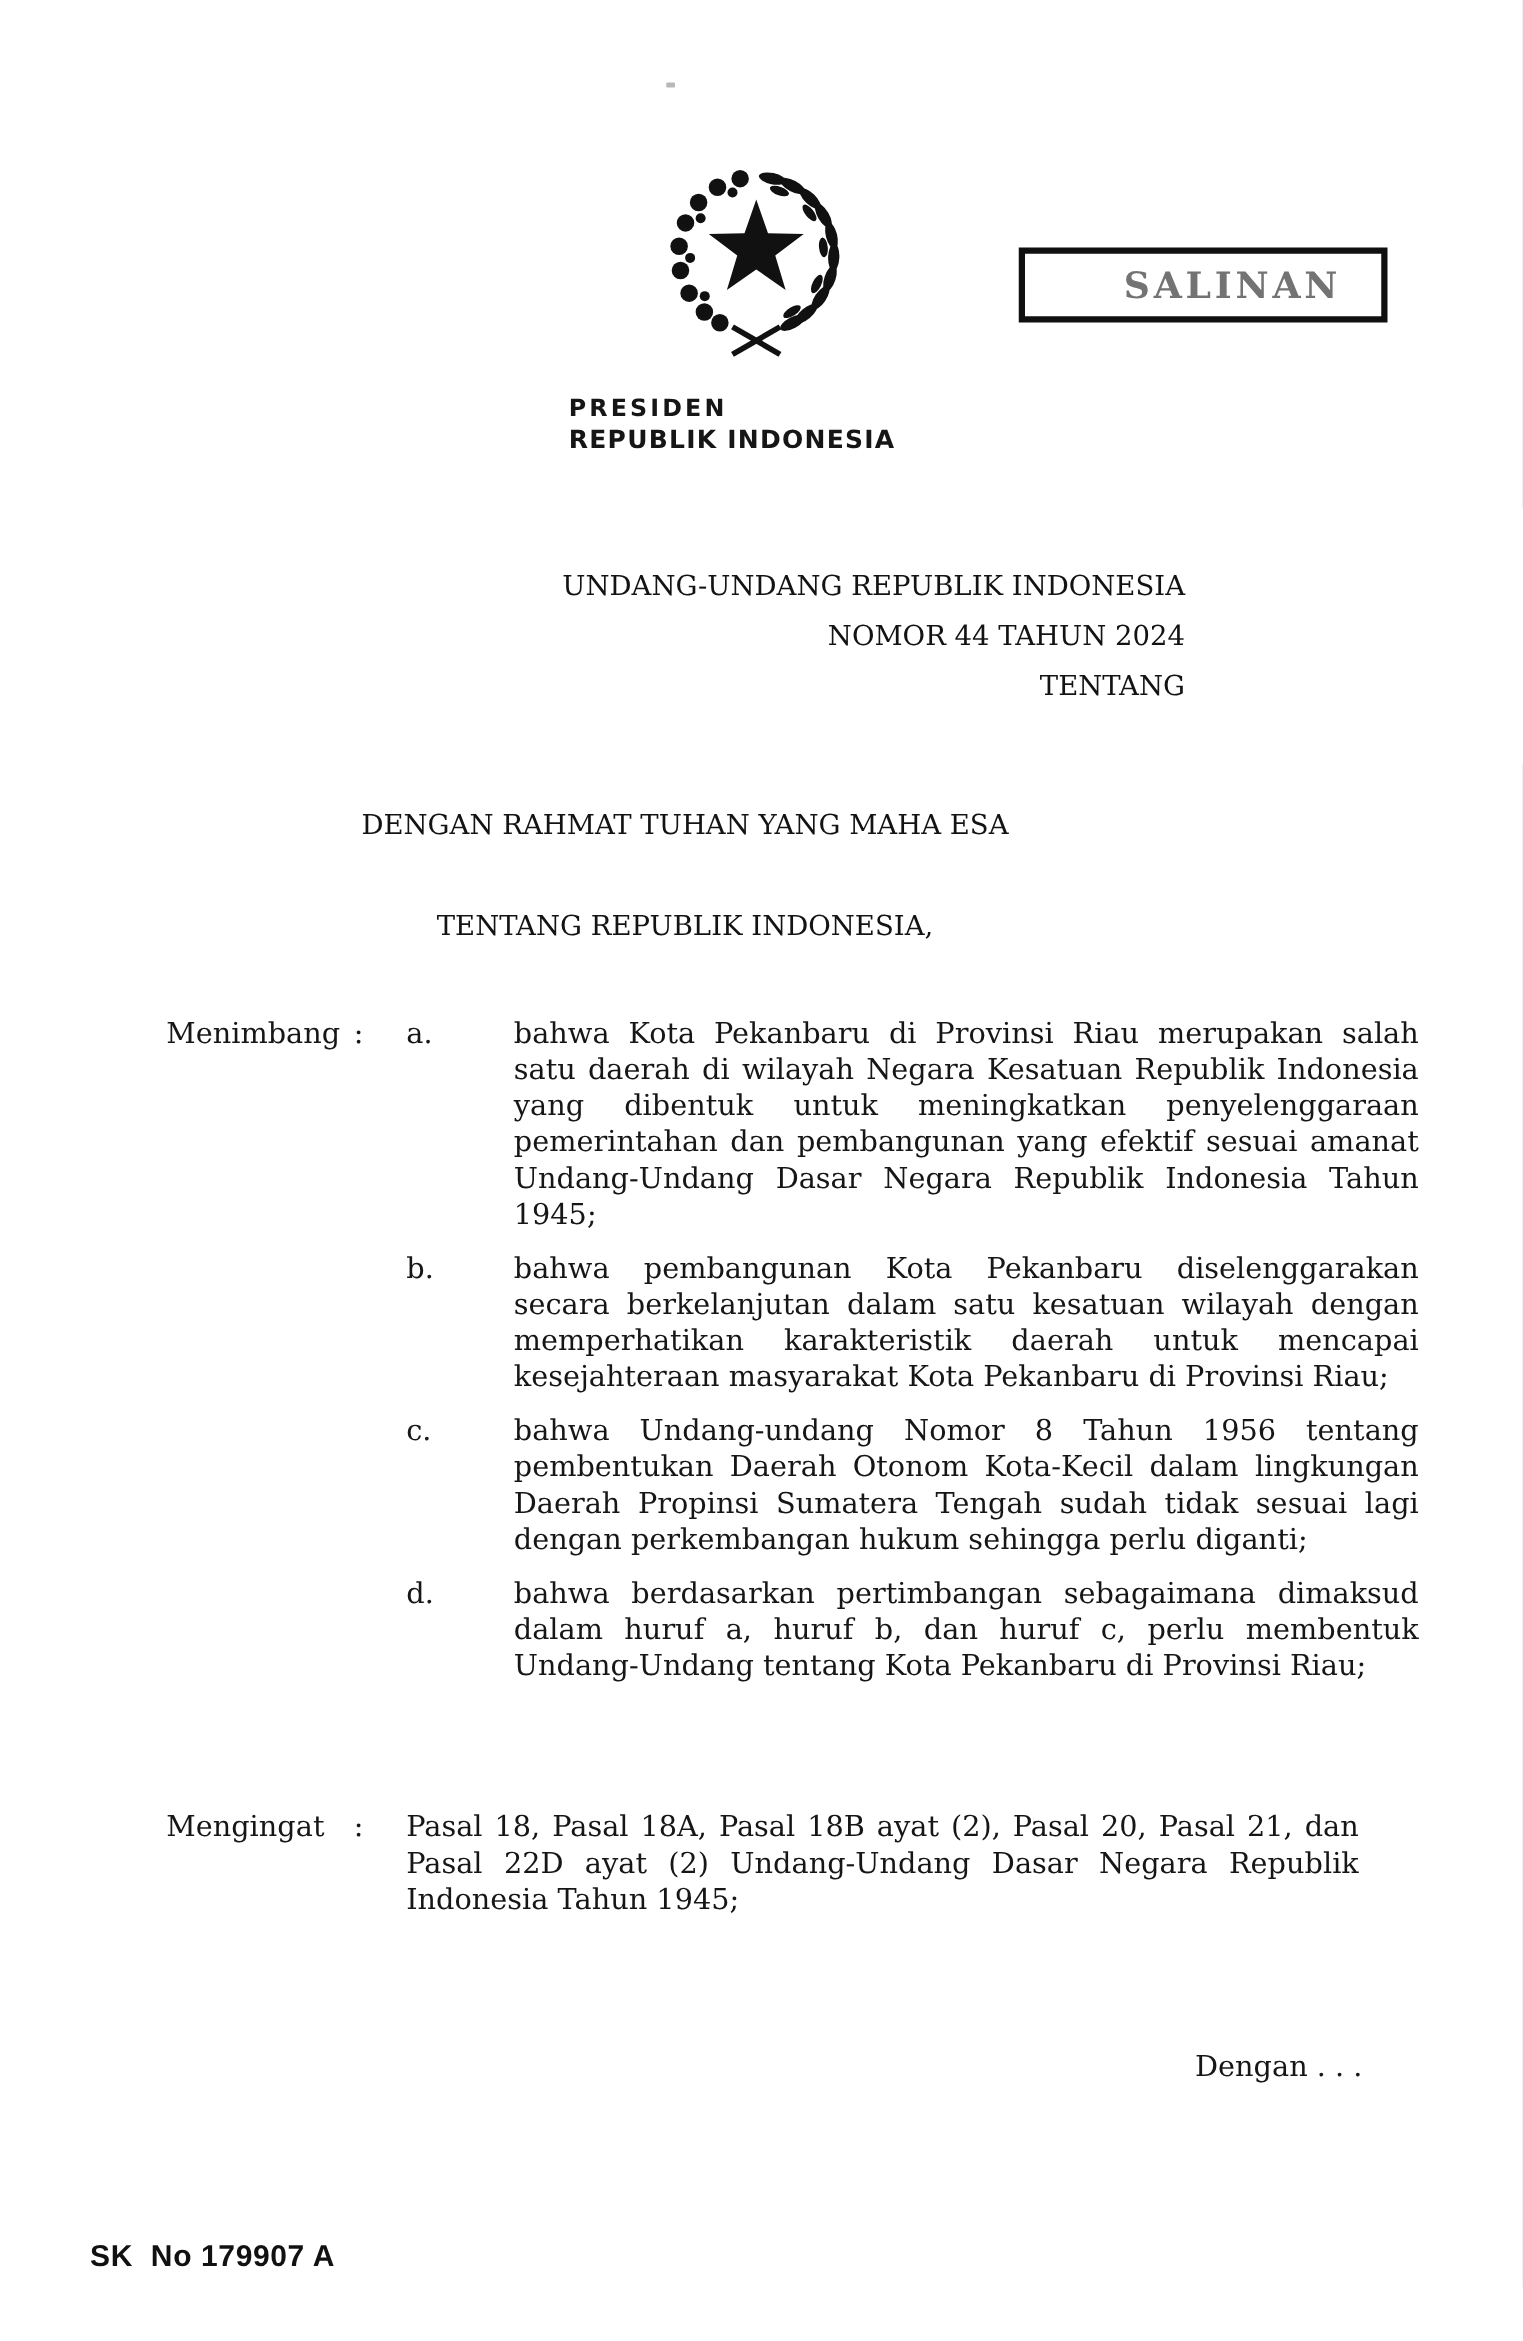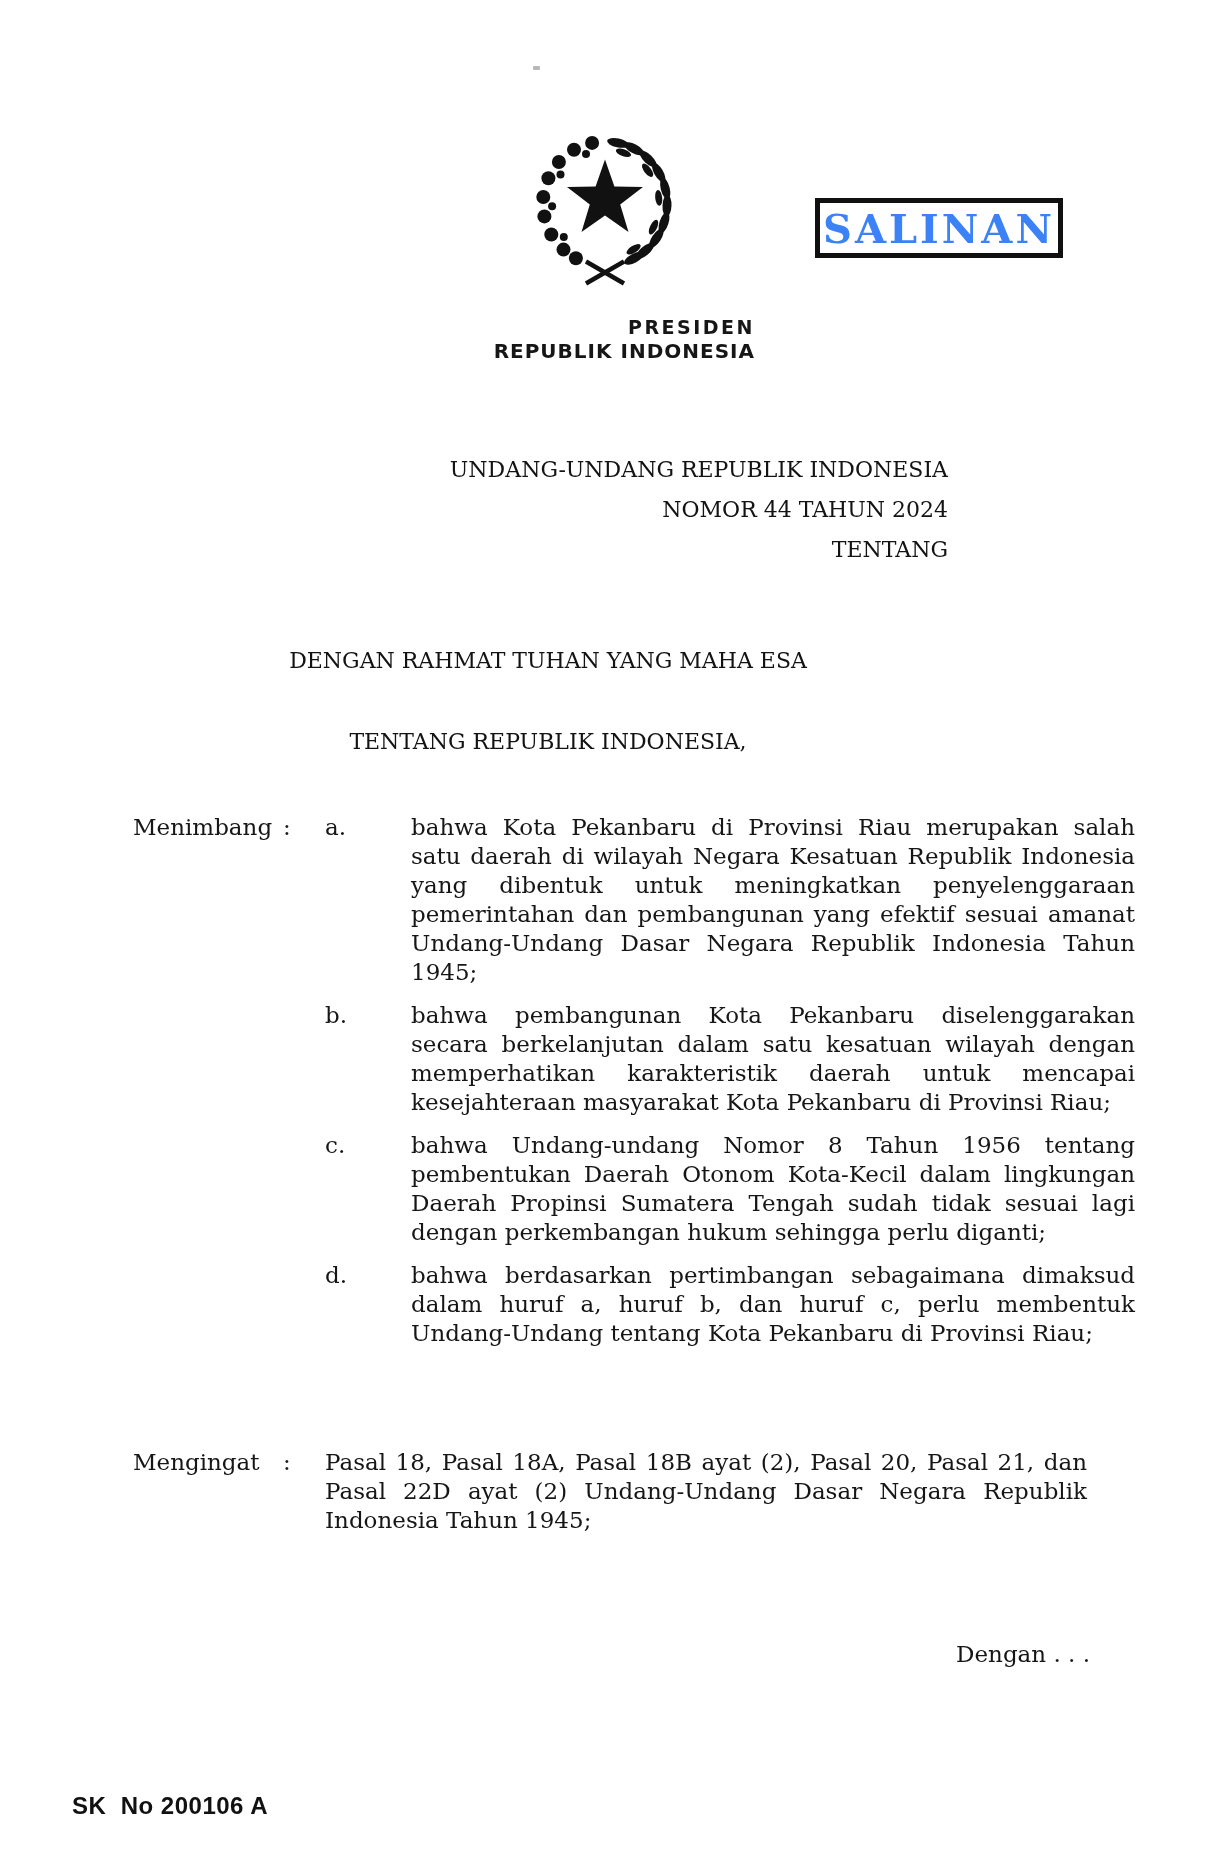--- a/index.html
+++ b/index.html
@@ -11,32 +11,32 @@
     font-family:"DejaVu Serif", serif;
     color:#141414;
   }
   .speck{
     position:absolute;left:533px;top:66px;width:7px;height:4px;
     background:#9a9a9a;opacity:.7;border-radius:1px;
   }
   .seal{position:absolute;left:520px;top:118px;width:170px;height:178px;}
   .letterhead{
     position:absolute;left:455px;top:316px;width:300px;
-    text-align:right;
+    text-align:left;
     font-family:"DejaVu Sans", sans-serif;
     font-weight:bold;color:#161616;
   }
   .letterhead .lh1{font-size:19px;letter-spacing:2.5px;line-height:23px;}
   .letterhead .lh2{font-size:20px;letter-spacing:1px;line-height:25px;}
   .stamp{
     position:absolute;left:815px;top:198px;width:238px;height:50px;
     border:5px solid #101010;
     display:flex;align-items:center;justify-content:center;
     font-family:"DejaVu Serif", serif;font-weight:bold;
-    font-size:40px;letter-spacing:3px;color:#3b82f6;
+    font-size:29px;letter-spacing:3px;color:#737373;padding-left:47px;
   }
   .title-block{
     position:absolute;left:148px;top:450px;width:800px;
     text-align:right;font-size:22px;line-height:40px;color:#131313;
   }
   .invocation{
     position:absolute;left:148px;top:648px;width:800px;
     text-align:center;font-size:22px;color:#131313;
   }
   .authority{
@@ -156,15 +156,15 @@
   </div>
 
   <div class="block" style="top:1448px;">
     <div class="block-label">Mengingat</div>
     <div class="block-colon">:</div>
     <div class="block-text">Pasal 18, Pasal 18A, Pasal 18B ayat (2), Pasal 20, Pasal 21, dan Pasal 22D ayat (2) Undang-Undang Dasar Negara Republik Indonesia Tahun 1945;</div>
   </div>
 
   <div class="catchword">Dengan . . .</div>
 
-  <div class="footer-code">SK  No 200106 A</div>
+  <div class="footer-code">SK  No 179907 A</div>
 
 </div>
 
 </body></html>

